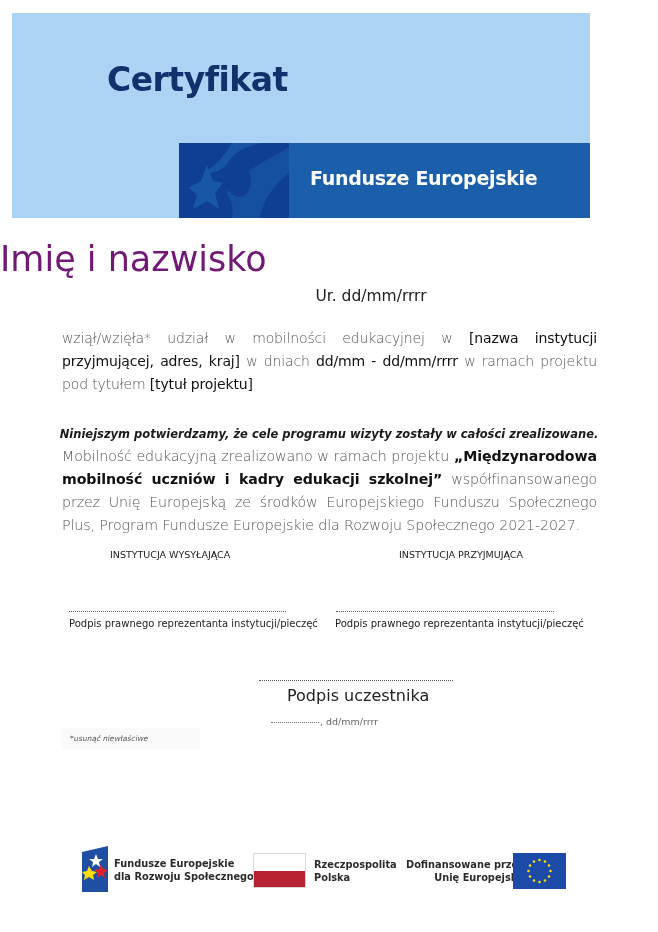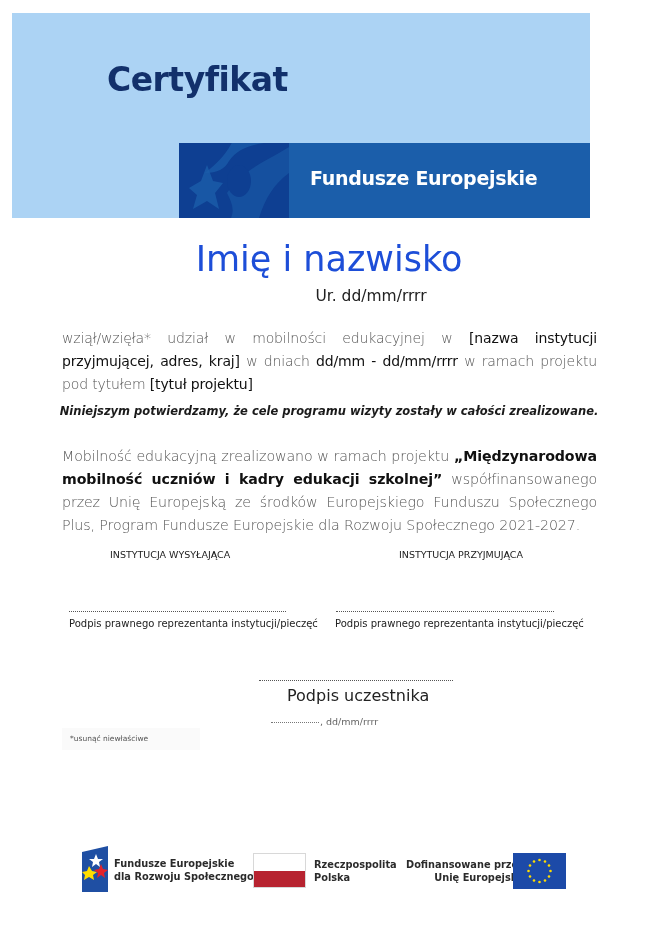--- a/index.html
+++ b/index.html
@@ -10,52 +10,52 @@
   
   #banner { left: 12px; top: 13px; width: 578px; height: 205px; background: #acd3f4; }
   #cert-title { left: 95px; top: 50px; font-family: "DejaVu Sans", sans-serif; font-weight: bold;
                 font-size: 33px; color: #12306b; letter-spacing: -0.5px; line-height: 1; }
   #fe-band { left: 167px; top: 130px; width: 411px; height: 75px; background: #1b5eaa; }
   #fe-stars { left: 0; top: 0; width: 110px; height: 75px; background: #0e3f92; overflow: hidden; }
   #fe-band-label { left: 131px; top: 24px; color: #ffffff; font-weight: bold; font-size: 19px;
                    font-family: "DejaVu Sans", sans-serif; letter-spacing: -0.3px; white-space: nowrap; }
 
   
-  #name { left: 0; width: 658px; top: 240px; text-align: center; font-size: 35px; color: #1d4ed8;
+  #name { left: 0; width: 658px; top: 240px; text-align: left; font-size: 35px; color: #701a75;
           font-family: "DejaVu Sans", sans-serif; line-height: 1.1; }
   #dob { left: 0; width: 658px; top: 287px; text-align: center; font-size: 15.5px; color: #222; padding-left: 42px; }
 
   .para { left: 62px; width: 535px; font-size: 14px; line-height: 23px; text-align: justify;
           color: #3a3a3a; font-weight: normal; }
   .para .lt { color: #555; font-weight: 300; }
   .para .nb { color: #111; }
   .para .bd { color: #111; font-weight: bold; }
   #p1 { top: 327px; letter-spacing: -0.15px; }
-  #confirm { left: 0; width: 658px; top: 404px; text-align: center; font-size: 11.5px; font-style: italic;
+  #confirm { left: 0; width: 658px; top: 427px; text-align: center; font-size: 11.5px; font-style: italic;
              font-weight: bold; color: #1a1a1a; }
   #p2 { top: 445px; font-size: 14.2px; letter-spacing: -0.1px; }
 
   
   .inst-label { font-size: 9.5px; color: #222; white-space: nowrap; }
   #inst-send { left: 110px; top: 549px; }
   #inst-recv { left: 371px; top: 549px; padding-left: 28px; }
   .dots-line { border-bottom: 1px dotted #555; height: 0; }
   #sig-line-1 { left: 69px; top: 611px; width: 217px; }
   #sig-line-2 { left: 336px; top: 611px; width: 218px; }
   .sig-caption { font-size: 10px; color: #222; white-space: nowrap; }
   #sig-cap-1 { left: 69px; top: 618px; }
   #sig-cap-2 { left: 335px; top: 618px; }
 
   #part-line { left: 259px; top: 680px; width: 194px; }
   #part-cap { left: 287px; top: 686px; font-size: 16px; color: #222; text-align: center; }
   #place-date { left: 271px; top: 716px; font-size: 9.5px; color: #666; white-space: nowrap; }
   #place-dots { display: inline-block; width: 48px; border-bottom: 1px dotted #777; margin-right: 1px; vertical-align: 2px; }
 
   #note-box { left: 62px; top: 728px; width: 138px; height: 22px; background: #fafafa; }
-  #note { left: 70px; top: 734px; font-size: 7.5px; color: #555; white-space: nowrap; }
+  #note { left: 70px; top: 734px; font-size: 7.5px; color: #555; white-space: nowrap; font-style: italic; }
 
   
   #logo-fe { left: 82px; top: 846px; }
   #logo-fe-text { left: 114px; top: 857px; font-size: 9.8px; font-weight: bold; color: #2b2b2b; line-height: 13px; white-space: nowrap; }
   #flag-pl { left: 253px; top: 853px; width: 53px; height: 35px; border: 1px solid #d8d8d8; box-sizing: border-box; }
   #flag-white { height: 50%; background: #ffffff; }
   #flag-red { height: 50%; background: #b72330; }
   #logo-pl-text { left: 314px; top: 858px; font-size: 9.8px; font-weight: bold; color: #2b2b2b; line-height: 13px; white-space: nowrap; }
   #logo-eu-text { left: 406px; top: 858px; font-size: 9.8px; font-weight: bold; color: #2b2b2b; line-height: 13px; text-align: right; white-space: nowrap; }
   #eu-flag { left: 513px; top: 853px; width: 53px; height: 36px; background: #1c4aa8; }

